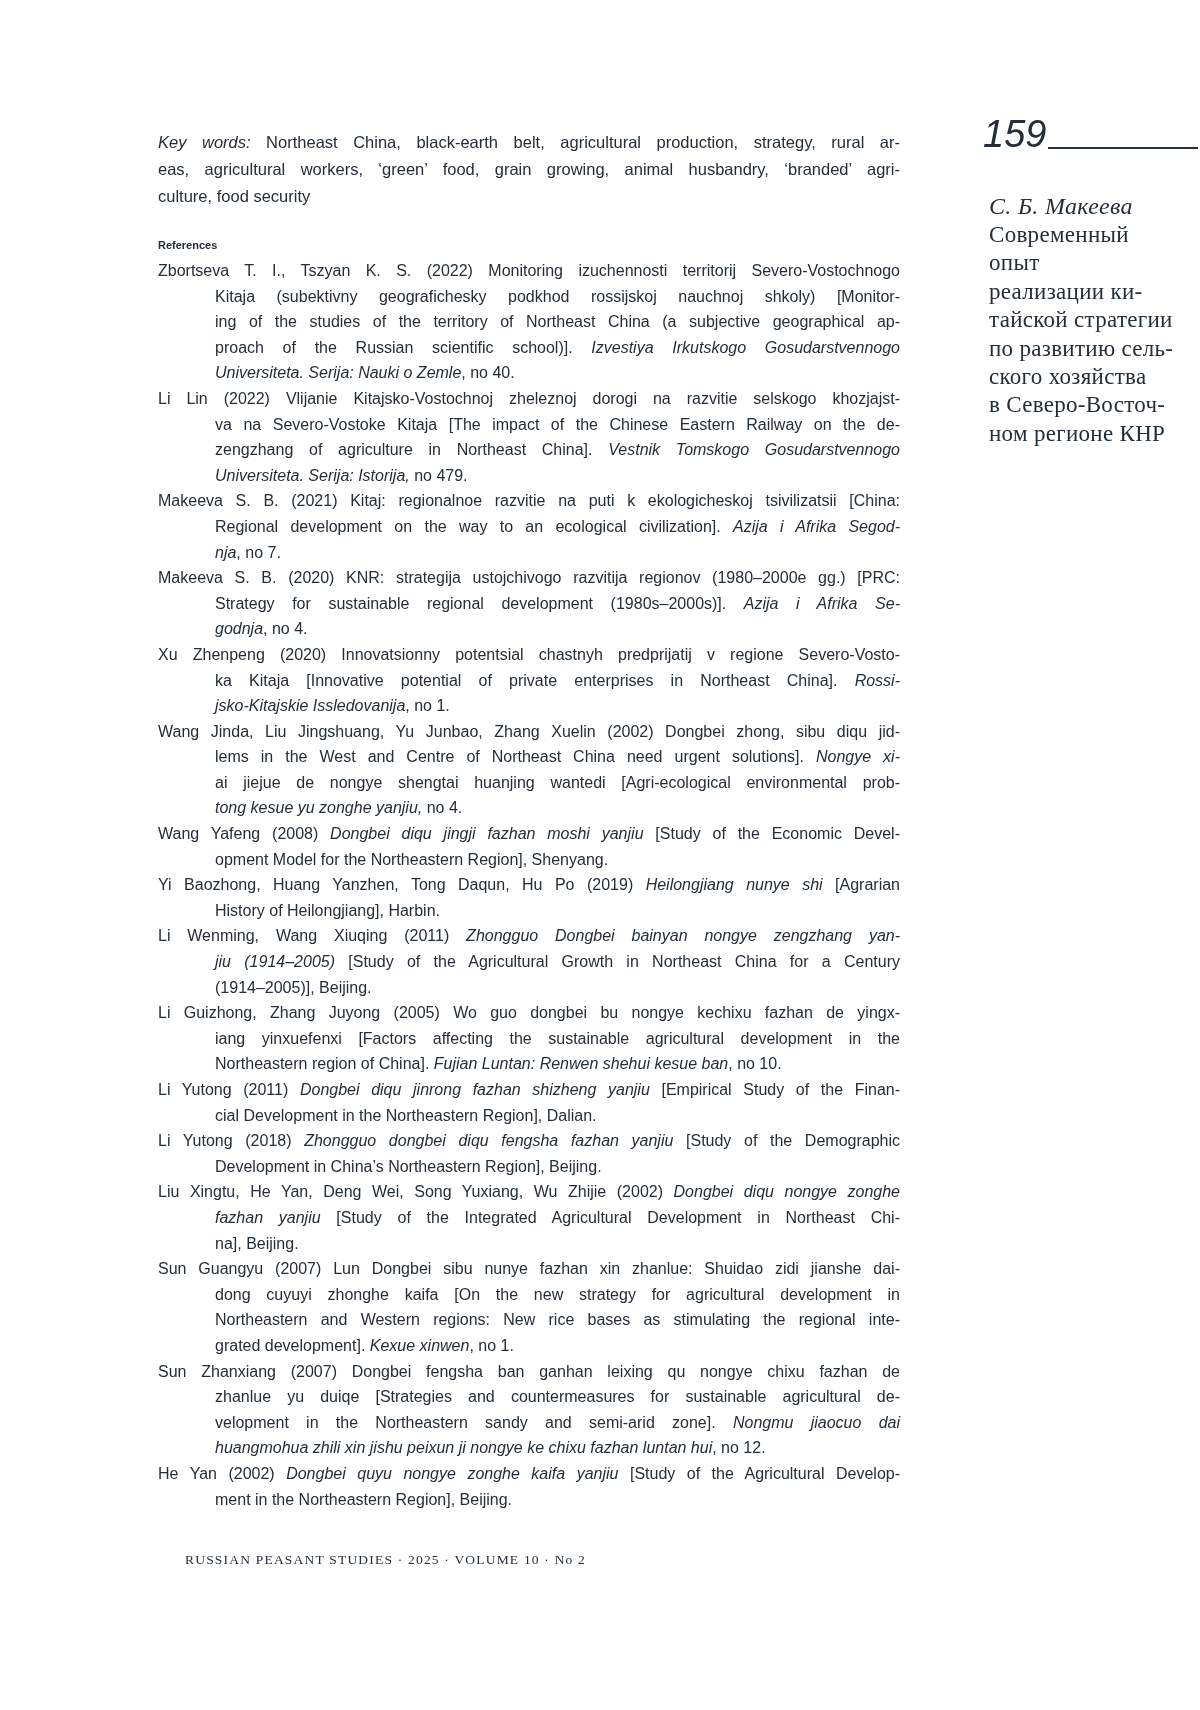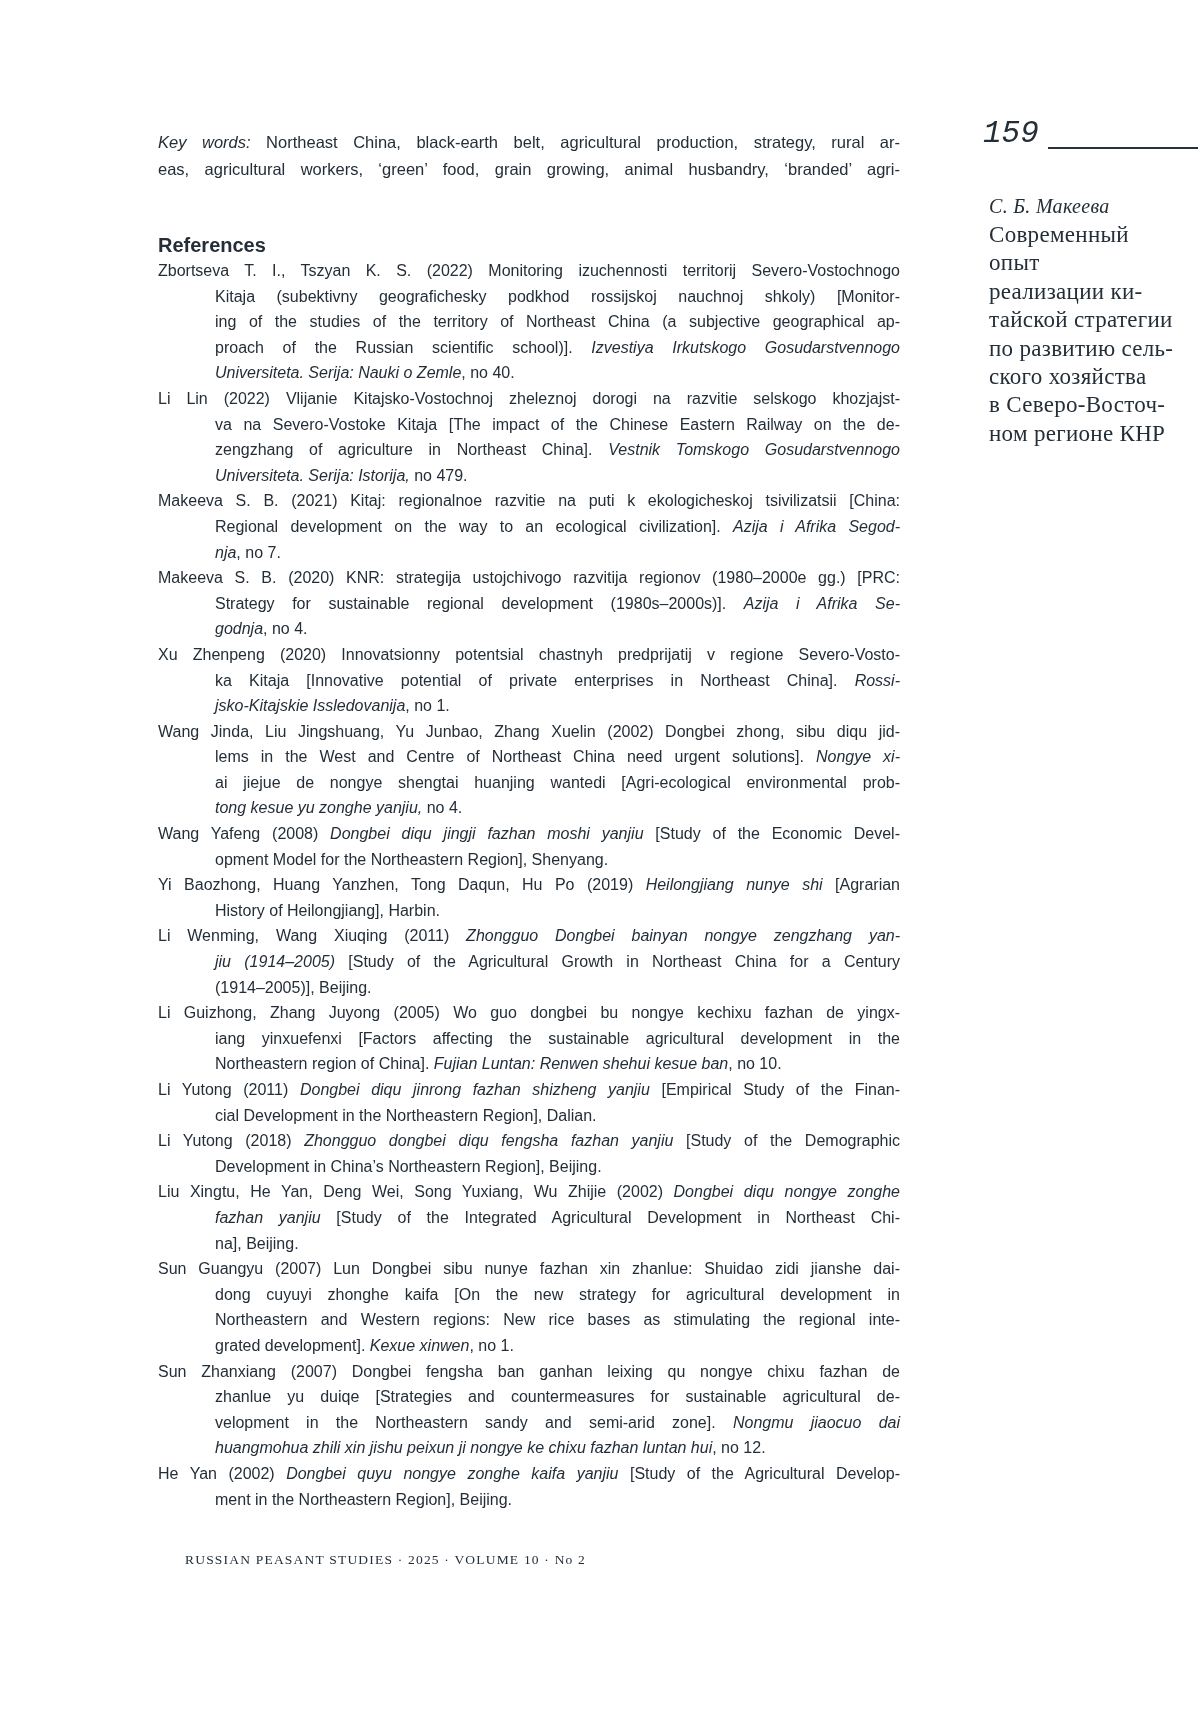--- a/index.html
+++ b/index.html
@@ -18,21 +18,21 @@
   }
   .page{position:absolute;inset:0;}
 
   
   .keywords{
     position:absolute;left:158px;top:129px;width:742px;
     font-size:16.5px;line-height:27px;
   }
   .ref-heading{
     position:absolute;left:158px;top:233px;margin:0;
-    font-size:20px;line-height:24px;font-weight:bold;
+    font-size:11px;line-height:24px;font-weight:bold;
   }
   .ref-list{
     position:absolute;left:158px;top:258px;width:742px;
     font-size:16px;line-height:25.6px;
   }
   .line{text-align:left;}
   .line.jl{text-align:justify;text-align-last:justify;}
   .line.cont{padding-left:57px;}
   .it{font-style:italic;}
 
@@ -41,47 +41,48 @@
     position:absolute;left:158px;top:1551px;
     font-family:"Liberation Serif", serif;
     font-size:13.5px;letter-spacing:1.2px;line-height:18px;
     white-space:nowrap;
     margin-left:27px;
   }
 
   
   .page-num{
     position:absolute;left:983px;top:116px;
-    font-family:Liberation Mono, monospace;
-    font-style:italic;font-size:31px;line-height:36px;
+    font-family:Liberation Sans, sans-serif;
+    font-style:italic;font-size:38px;line-height:36px;
   }
   .rule{
     position:absolute;left:1048px;top:147px;width:150px;height:2px;
     background:var(--rule);
   }
   .author{
     position:absolute;left:989px;top:192px;width:200px;
     font-family:"Liberation Serif", serif;
-    font-style:italic;font-size:20px;line-height:28.4px;
+    font-style:italic;font-size:24px;line-height:28.4px;
     letter-spacing:0.3px;
   }
   .side-title{
     position:absolute;left:989px;top:221px;width:195px;
     font-family:"Liberation Serif", serif;
     font-size:23px;line-height:28.4px;letter-spacing:0.3px;
   }
 </style>
 </head>
 <body>
 
 <div class="page">
 
   <section class="keywords" id="keywordsBlock">
       <div class="line jl"><span class="it">Key words:</span><span> Northeast China, black-earth belt, agricultural production, strategy, rural ar-</span></div>
       <div class="line jl"><span>eas, agricultural workers, ‘green’ food, grain growing, animal husbandry, ‘branded’ agri-</span></div>
+      <div class="line"><span>culture, food security</span></div>
     </section>
 
   <h2 class="ref-heading">References</h2>
 
   <section class="ref-list" id="refList">
       <div>
         <div class="line jl"><span>Zbortseva T. I., Tszyan K. S. (2022) Monitoring izuchennosti territorij Severo-Vostochnogo</span></div>
         <div class="line cont jl"><span>Kitaja (subektivny geografichesky podkhod rossijskoj nauchnoj shkoly) [Monitor-</span></div>
         <div class="line cont jl"><span>ing of the studies of the territory of Northeast China (a subjective geographical ap-</span></div>
         <div class="line cont jl"><span>proach of the Russian scientific school)]. </span><span class="it">Izvestiya Irkutskogo Gosudarstvennogo</span></div>

